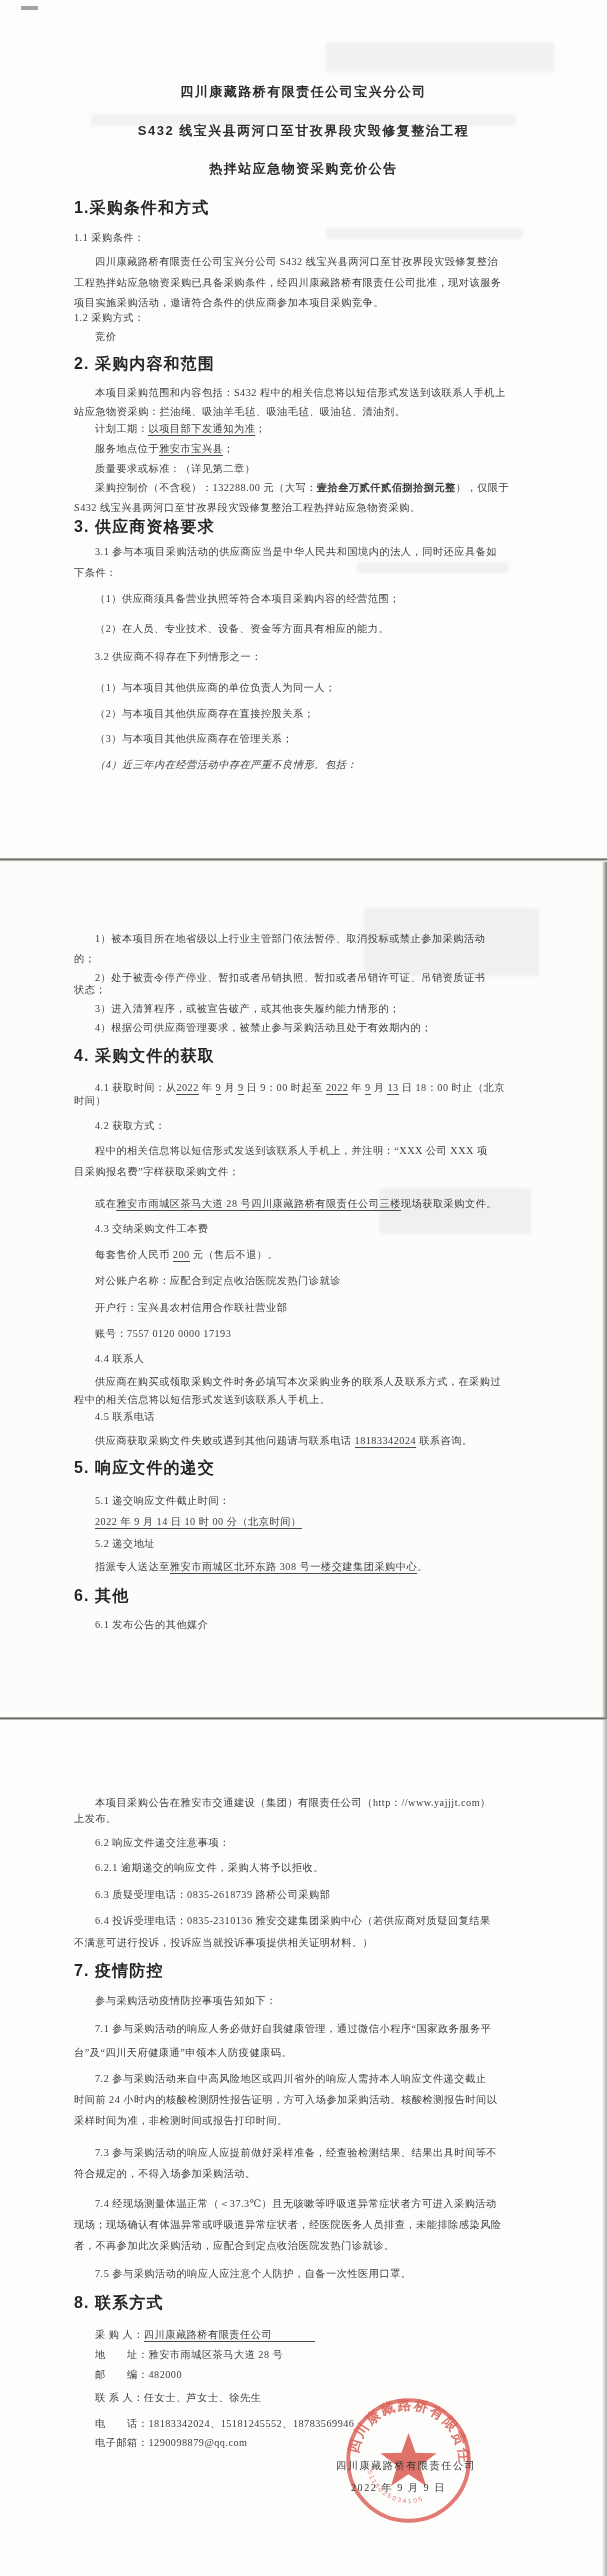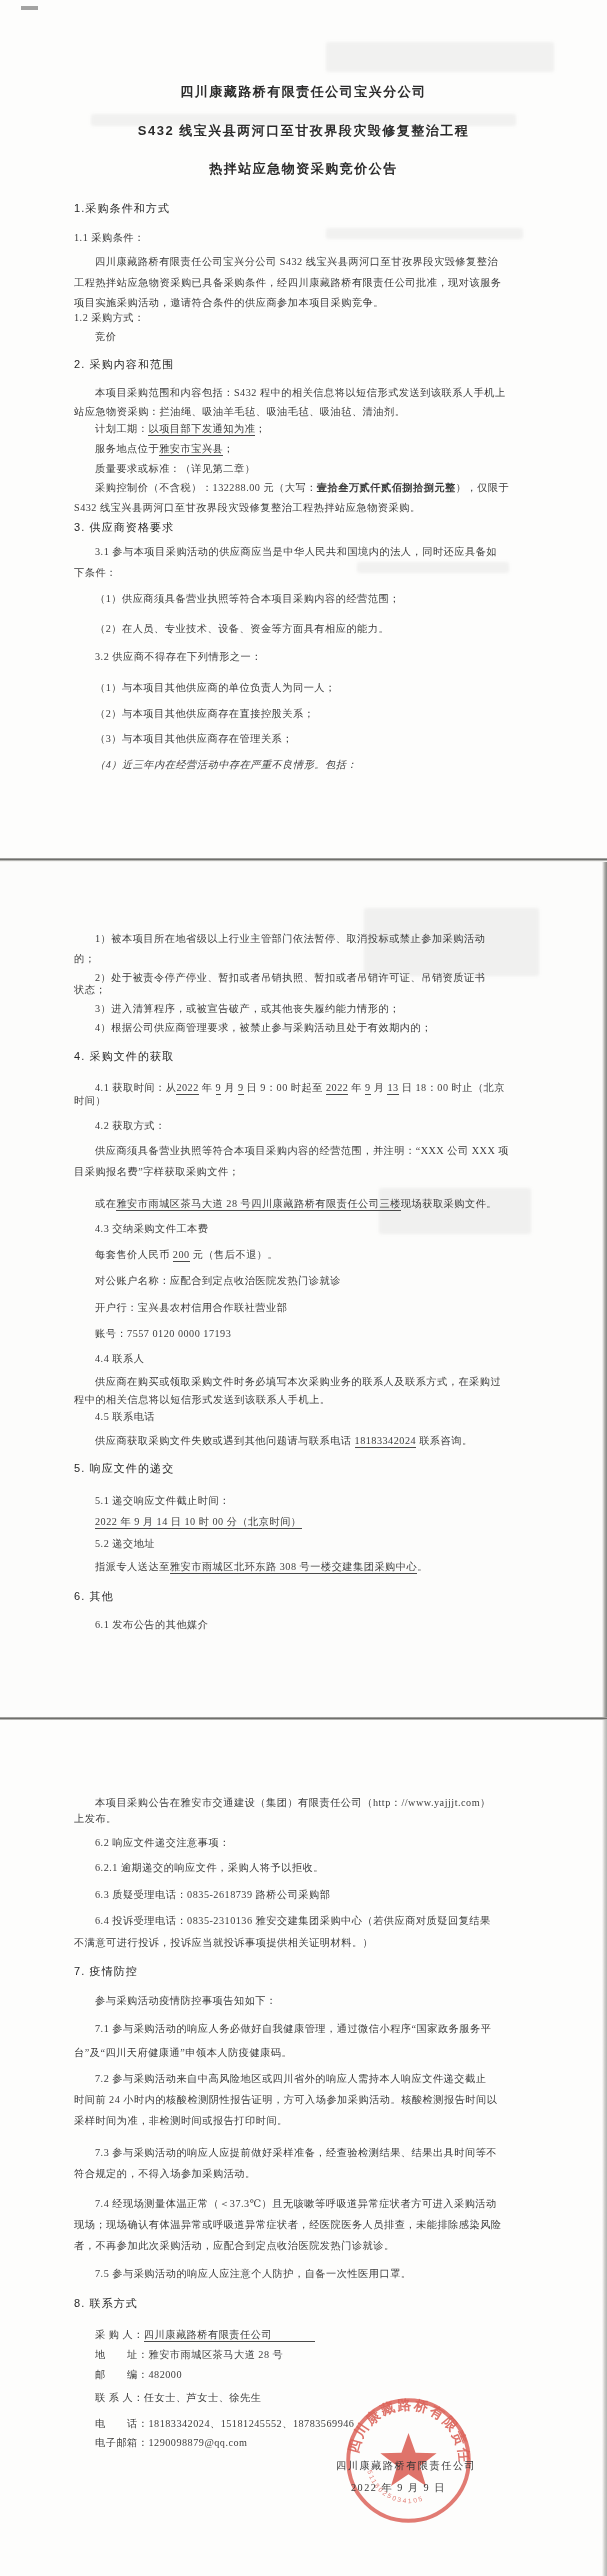--- a/index.html
+++ b/index.html
@@ -26,21 +26,21 @@
     background:linear-gradient(to right,rgba(0,0,0,0),#8a8a86 60%,#5d5d59);
     opacity:.75;
   }
   .ln{
     position:absolute;left:74px;white-space:nowrap;
     font-size:10.2px;line-height:14.4px;color:#3b3b3b;letter-spacing:0.5px;
   }
   .ind{padding-left:21px;}
   .h{
     font-family:"Liberation Sans","DejaVu Sans",sans-serif;
-    font-weight:normal;font-size:11px;color:#262626;letter-spacing:1.1px;
+    font-weight:bold;font-size:16px;color:#262626;letter-spacing:1.1px;
   }
   .t{
     left:0;width:607px;text-align:center;
     font-family:"Liberation Sans","DejaVu Sans",sans-serif;
     font-weight:bold;font-size:13px;color:#2b2b2b;letter-spacing:1.5px;
   }
   .u{border-bottom:0.8px solid #4a4a4a;padding-bottom:0.8px;}
   .b{font-weight:bold;}
   .sig{letter-spacing:1.5px;color:#373737;}
   .smudge{
@@ -101,21 +101,21 @@
 <div class="ln ind" style="top: 70px;"><span>1）被本项目所在地省级以上行业主管部门依法暂停、取消投标或禁止参加采购活动</span></div>
     <div class="ln" style="top: 90px;"><span>的；</span></div>
     <div class="ln ind" style="top: 109px;"><span>2）处于被责令停产停业、暂扣或者吊销执照、暂扣或者吊销许可证、吊销资质证书</span></div>
     <div class="ln" style="top: 121px;"><span>状态；</span></div>
     <div class="ln ind" style="top: 140px;"><span>3）进入清算程序，或被宣告破产，或其他丧失履约能力情形的；</span></div>
     <div class="ln ind" style="top: 159px;"><span>4）根据公司供应商管理要求，被禁止参与采购活动且处于有效期内的；</span></div>
     <div class="ln h" style="top: 187px;"><span>4. 采购文件的获取</span></div>
     <div class="ln ind" style="top: 219px;"><span>4.1 获取时间：从</span><span class="u">2022</span><span> 年 </span><span class="u">9</span><span> 月 </span><span class="u">9</span><span> 日 9：00 时起至 </span><span class="u">2022</span><span> 年 </span><span class="u">9</span><span> 月 </span><span class="u">13</span><span> 日 18：00 时止（北京</span></div>
     <div class="ln" style="top: 232px;"><span>时间）</span></div>
     <div class="ln ind" style="top: 257px;"><span>4.2 获取方式：</span></div>
-    <div class="ln ind" style="top: 282px;"><span>供应商须具备营业执照等符合本项目采购内容的经营范围，并注明：“XXX 公司 XXX 项</span></div>
+    <div class="ln ind" style="top: 282px;"><span>程中的相关信息将以短信形式发送到该联系人手机上，并注明：“XXX 公司 XXX 项</span></div>
     <div class="ln" style="top: 303px;"><span>目采购报名费”字样获取采购文件；</span></div>
     <div class="ln ind" style="top: 335px;"><span>或在</span><span class="u">雅安市雨城区茶马大道 28 号四川康藏路桥有限责任公司三楼</span><span>现场获取采购文件。</span></div>
     <div class="ln ind" style="top: 360px;"><span>4.3 交纳采购文件工本费</span></div>
     <div class="ln ind" style="top: 386px;"><span>每套售价人民币 </span><span class="u">200</span><span> 元（售后不退）。</span></div>
     <div class="ln ind" style="top: 412px;"><span>对公账户名称：应配合到定点收治医院发热门诊就诊</span></div>
     <div class="ln ind" style="top: 439px;"><span>开户行：宝兴县农村信用合作联社营业部</span></div>
     <div class="ln ind" style="top: 465px;"><span>账号：7557 0120 0000 17193</span></div>
     <div class="ln ind" style="top: 490px;"><span>4.4 联系人</span></div>
     <div class="ln ind" style="top: 513px;"><span>供应商在购买或领取采购文件时务必填写本次采购业务的联系人及联系方式，在采购过</span></div>
     <div class="ln" style="top: 531px;"><span>程中的相关信息将以短信形式发送到该联系人手机上。</span></div>

